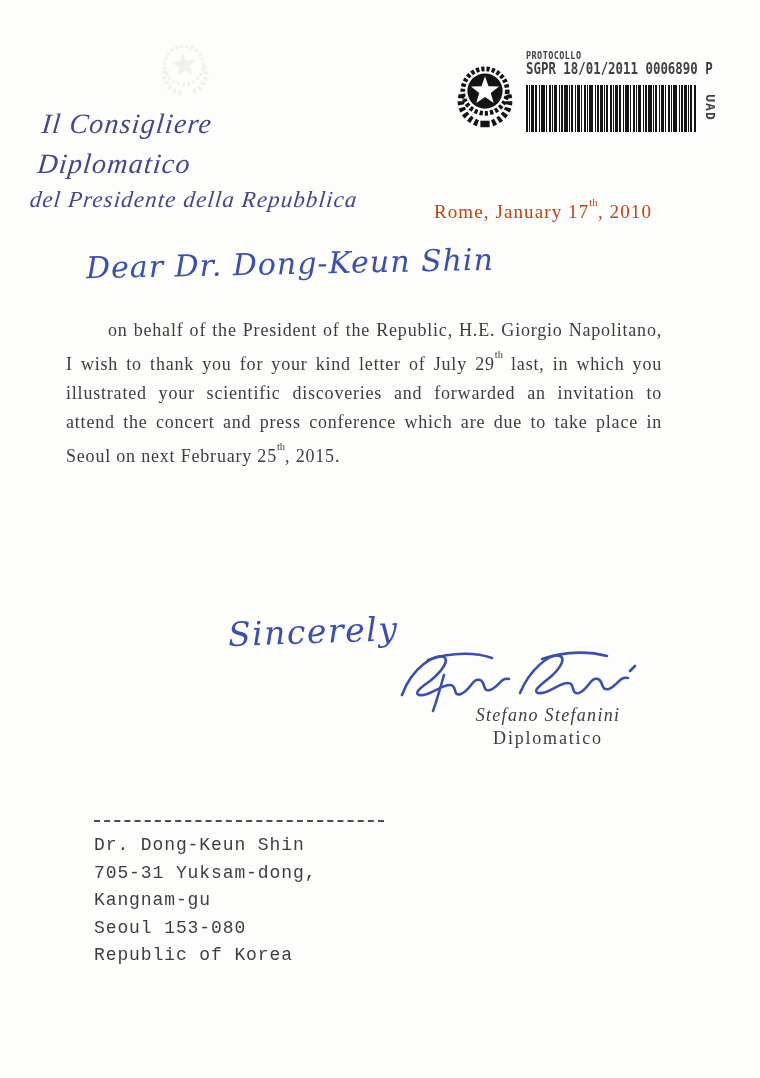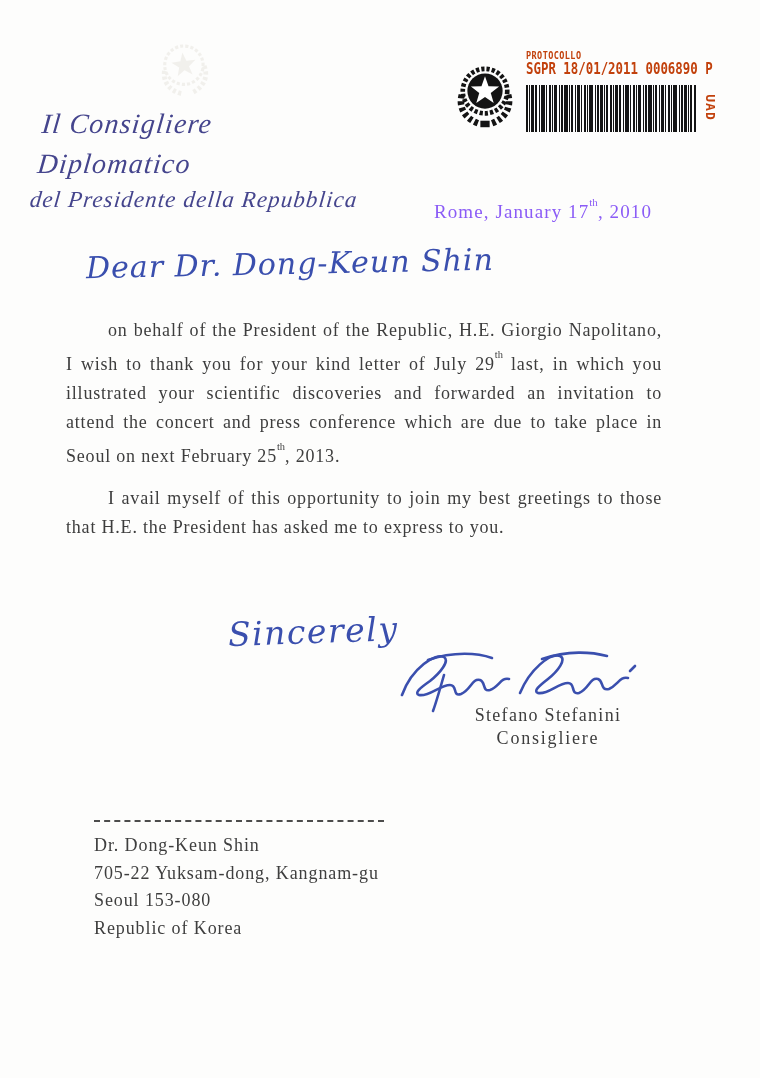--- a/index.html
+++ b/index.html
@@ -24,21 +24,21 @@
     position:absolute;left:44px;top:104px;width:330px;
     color:#45458d;
     font-style:italic;
     transform:skewX(-6deg);
     transform-origin:left top;
   }
   .letterhead .lh1{font-size:28px;letter-spacing:1.2px;line-height:40px;}
   .letterhead .lh2{font-size:23px;letter-spacing:1.1px;line-height:32px;margin-left:-4px;}
 
   
-  .stamp{position:absolute;left:452px;top:48px;width:275px;height:92px;color:#c2410c;}
+  .stamp{position:absolute;left:452px;top:48px;width:275px;height:92px;color:#404040;}
   .stamp .emblem{position:absolute;left:0;top:6px;width:66px;height:76px;}
   .stamp .proto{
     position:absolute;left:74px;top:2px;
     font-family:"DejaVu Sans Mono","Liberation Mono",monospace;
     font-weight:bold;font-size:10px;letter-spacing:0.5px;
     transform:scaleX(0.85);transform-origin:left top;
   }
   .stamp .number{
     position:absolute;left:74px;top:12px;
     font-family:"DejaVu Sans Mono","Liberation Mono",monospace;
@@ -50,21 +50,21 @@
     position:absolute;left:232px;top:52px;width:52px;
     text-align:center;
     font-family:"DejaVu Sans Mono","Liberation Mono",monospace;
     font-weight:bold;font-size:13px;letter-spacing:1px;
     transform:rotate(90deg);
   }
 
   
   .dateline{
     position:absolute;top:201px;right:108px;
-    font-size:19px;letter-spacing:1.1px;color:#8b5cf6;
+    font-size:19px;letter-spacing:1.1px;color:#c2410c;
     white-space:nowrap;
   }
   .dateline sup,.bodytext sup{font-size:0.58em;position:relative;top:-0.5em;letter-spacing:0;}
 
   
   .hand{
     font-style:italic;color:#3a4fae;
     font-family:"DejaVu Serif","Liberation Serif",serif;
   }
   .salutation{
@@ -84,25 +84,25 @@
   .bodytext{
     position:absolute;left:66px;top:316px;width:596px;
     font-size:18px;line-height:29px;letter-spacing:0.8px;
     text-align:justify;
   }
   .bodytext p{margin:0;text-indent:42px;}
   .bodytext p + p{margin-top:13px;}
 
   
   .signer{position:absolute;left:448px;top:705px;width:200px;text-align:center;}
-  .signer .name{font-size:18px;letter-spacing:1.3px;white-space:nowrap;}
+  .signer .name{font-size:18px;letter-spacing:1.3px;white-space:nowrap;font-style:italic;}
   .signer .title{font-size:18px;letter-spacing:1.8px;margin-top:2px;}
 
   
-  .recipient{position:absolute;left:94px;top:820px;width:300px;}
+  .recipient{position:absolute;left:94px;top:820px;width:300px;font-family:Liberation Mono, monospace;}
   .recipient .sep{width:290px;border-top:2px dashed #4c4c4c;height:0;margin-bottom:10px;}
   .recipient .addr-line{font-size:18px;line-height:27.5px;letter-spacing:0.9px;color:#3e3e3e;}
 </style>
 </head>
 <body>
 
 <div class="page">
 
   <div class="embossed">
     <svg viewBox="0 0 70 82" width="56" height="68">
@@ -191,47 +191,46 @@
         <rect x="168" y="0" width="2" height="47" fill="#141414"></rect>
       </svg>
     <div class="uad">UAD</div>
   </div>
 
   <div class="dateline"><span>Rome, January 17</span><sup>th</sup><span>, 2010</span></div>
 
   <div class="hand salutation">Dear Dr. Dong-Keun Shin</div>
 
   <div class="bodytext">
-    <p><span>on behalf of the President of the Republic, H.E. Giorgio Napolitano, I wish to thank you for your kind letter of July 29</span><sup>th</sup><span> last, in which you illustrated your scientific discoveries and forwarded an invitation to attend the concert and press conference which are due to take place in Seoul on next February 25</span><sup>th</sup><span>, 2013.</span></p>
-    <p><span>I avail myself of this opportunity to join my best greetings to those that H.E. the President has asked me to express to you.</span></p>
+    <p><span>on behalf of the President of the Republic, H.E. Giorgio Napolitano, I wish to thank you for your kind letter of July 29</span><sup>th</sup><span> last, in which you illustrated your scientific discoveries and forwarded an invitation to attend the concert and press conference which are due to take place in Seoul on next February 25</span><sup>th</sup><span>, 2015.</span></p>
   </div>
 
   <div class="hand closing">Sincerely</div>
 
   <div class="signature">
     <svg viewBox="0 0 256 72" width="256" height="72">
       <g fill="none" stroke="#3a4fae" stroke-width="2.6" stroke-linecap="round" stroke-linejoin="round">
         <path d="M10,50 C20,22 44,8 52,12 C58,16 48,28 38,36 C28,43 22,48 27,50 C37,52 48,40 58,40 C66,40 60,52 69,49 C79,45 80,33 88,35 C94,37 90,47 98,45 C107,42 109,32 117,34"></path>
         <path d="M36,15 C62,6 86,8 100,13"></path>
         <path d="M52,30 C48,44 44,58 41,66"></path>
         <path d="M128,48 C138,24 158,8 168,11 C175,14 166,26 156,34 C147,41 141,46 146,48 C156,50 166,38 176,38 C184,38 178,50 187,48 C197,44 198,32 206,34 C212,36 208,46 217,44 C226,40 228,31 236,33"></path>
         <path d="M150,14 C176,5 200,7 215,11"></path>
         <path d="M238,26 L243,21"></path>
       </g>
     </svg>
   </div>
 
   <div class="signer">
     <div class="name">Stefano Stefanini</div>
-    <div class="title">Consigliere</div>
+    <div class="title">Diplomatico</div>
   </div>
 
   <div class="recipient">
     <div class="sep"></div>
     <div>
         <div class="addr-line">Dr. Dong-Keun Shin</div>
-        <div class="addr-line">705-22 Yuksam-dong, Kangnam-gu</div>
+        <div class="addr-line">705-31 Yuksam-dong, Kangnam-gu</div>
         <div class="addr-line">Seoul 153-080</div>
         <div class="addr-line">Republic of Korea</div>
       </div>
   </div>
 
 </div>
 
 </body></html>

